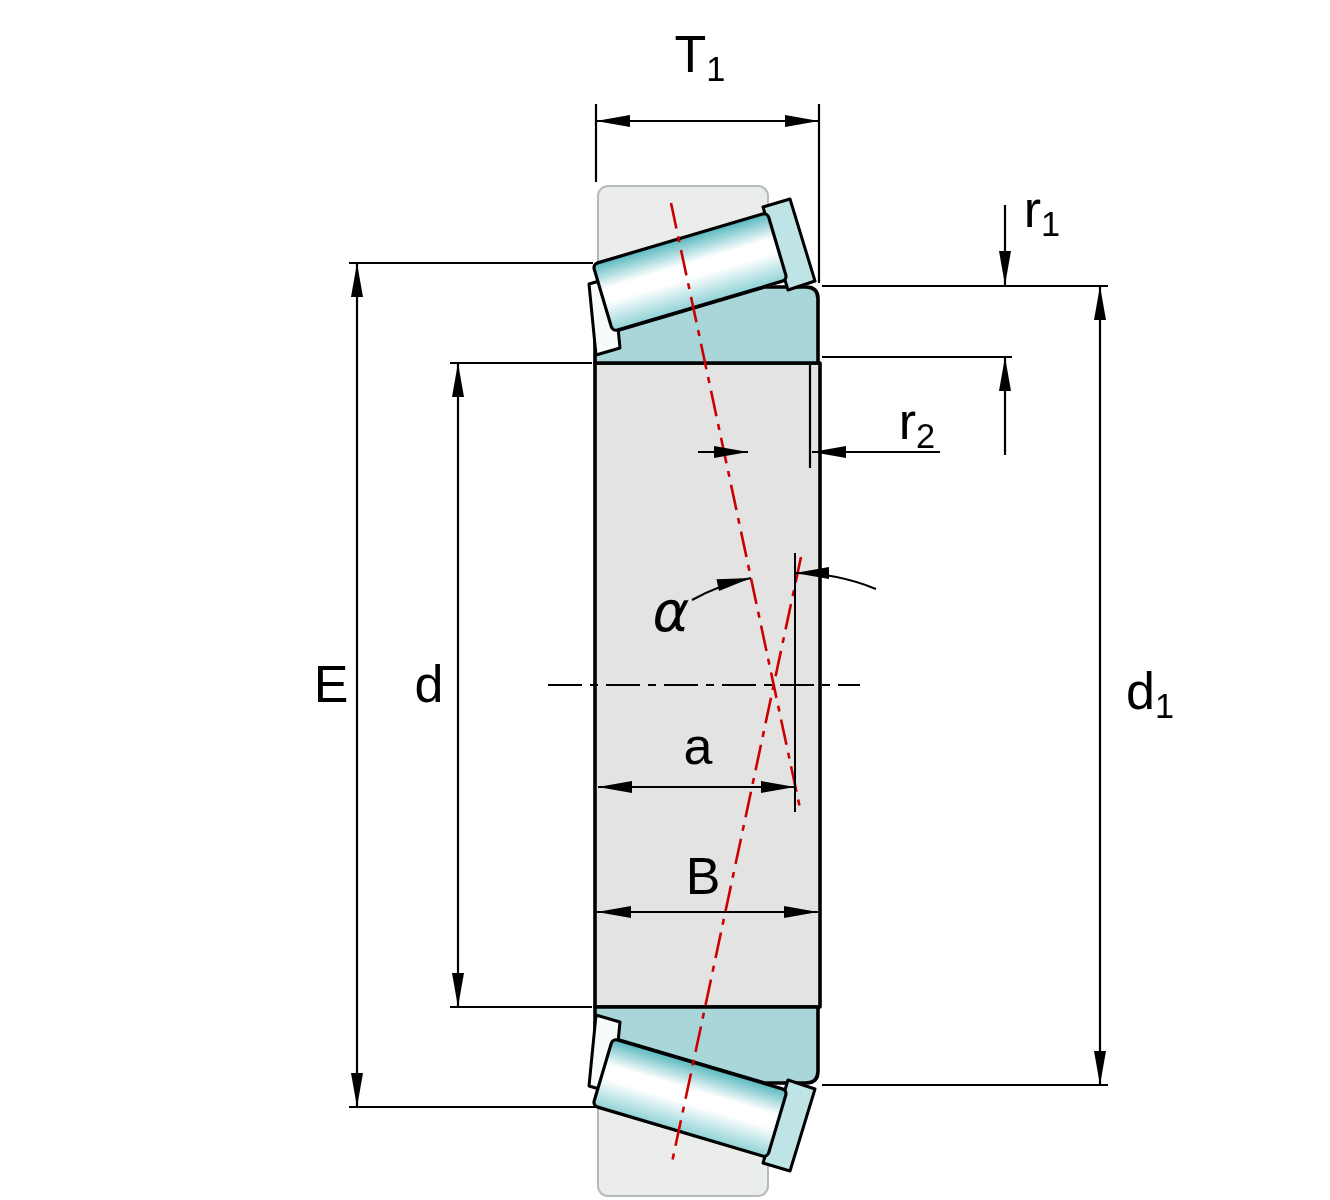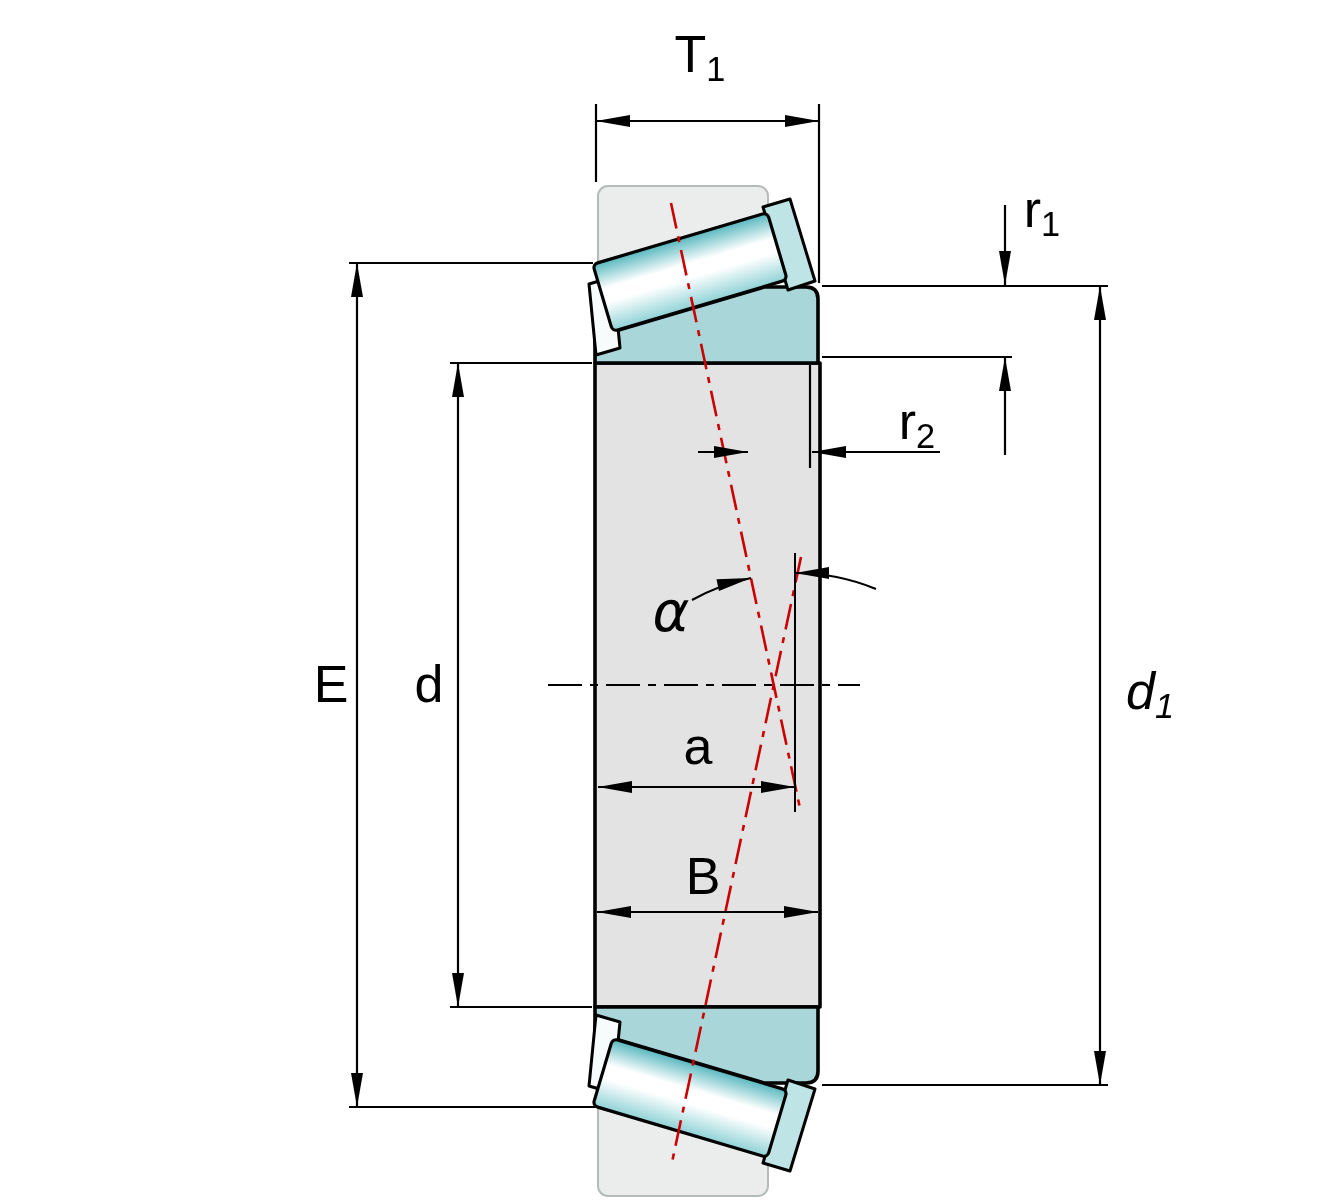--- a/index.html
+++ b/index.html
@@ -134,21 +134,21 @@
   </div>
 
   <div class="label" style="left:331px;top:684px;">
     <span>E</span>
   </div>
 
   <div class="label" style="left:429px;top:684px;">
     <span>d</span>
   </div>
 
-  <div class="label" style="left:1150px;top:694px;font-style:italic;">
+  <div class="label" style="left:1150px;top:694px;">
     <span>d</span><sub>1</sub>
   </div>
 
   <div class="label" style="left:698px;top:746px;">
     <span>a</span>
   </div>
 
   <div class="label" style="left:703px;top:876px;">
     <span>B</span>
   </div>

